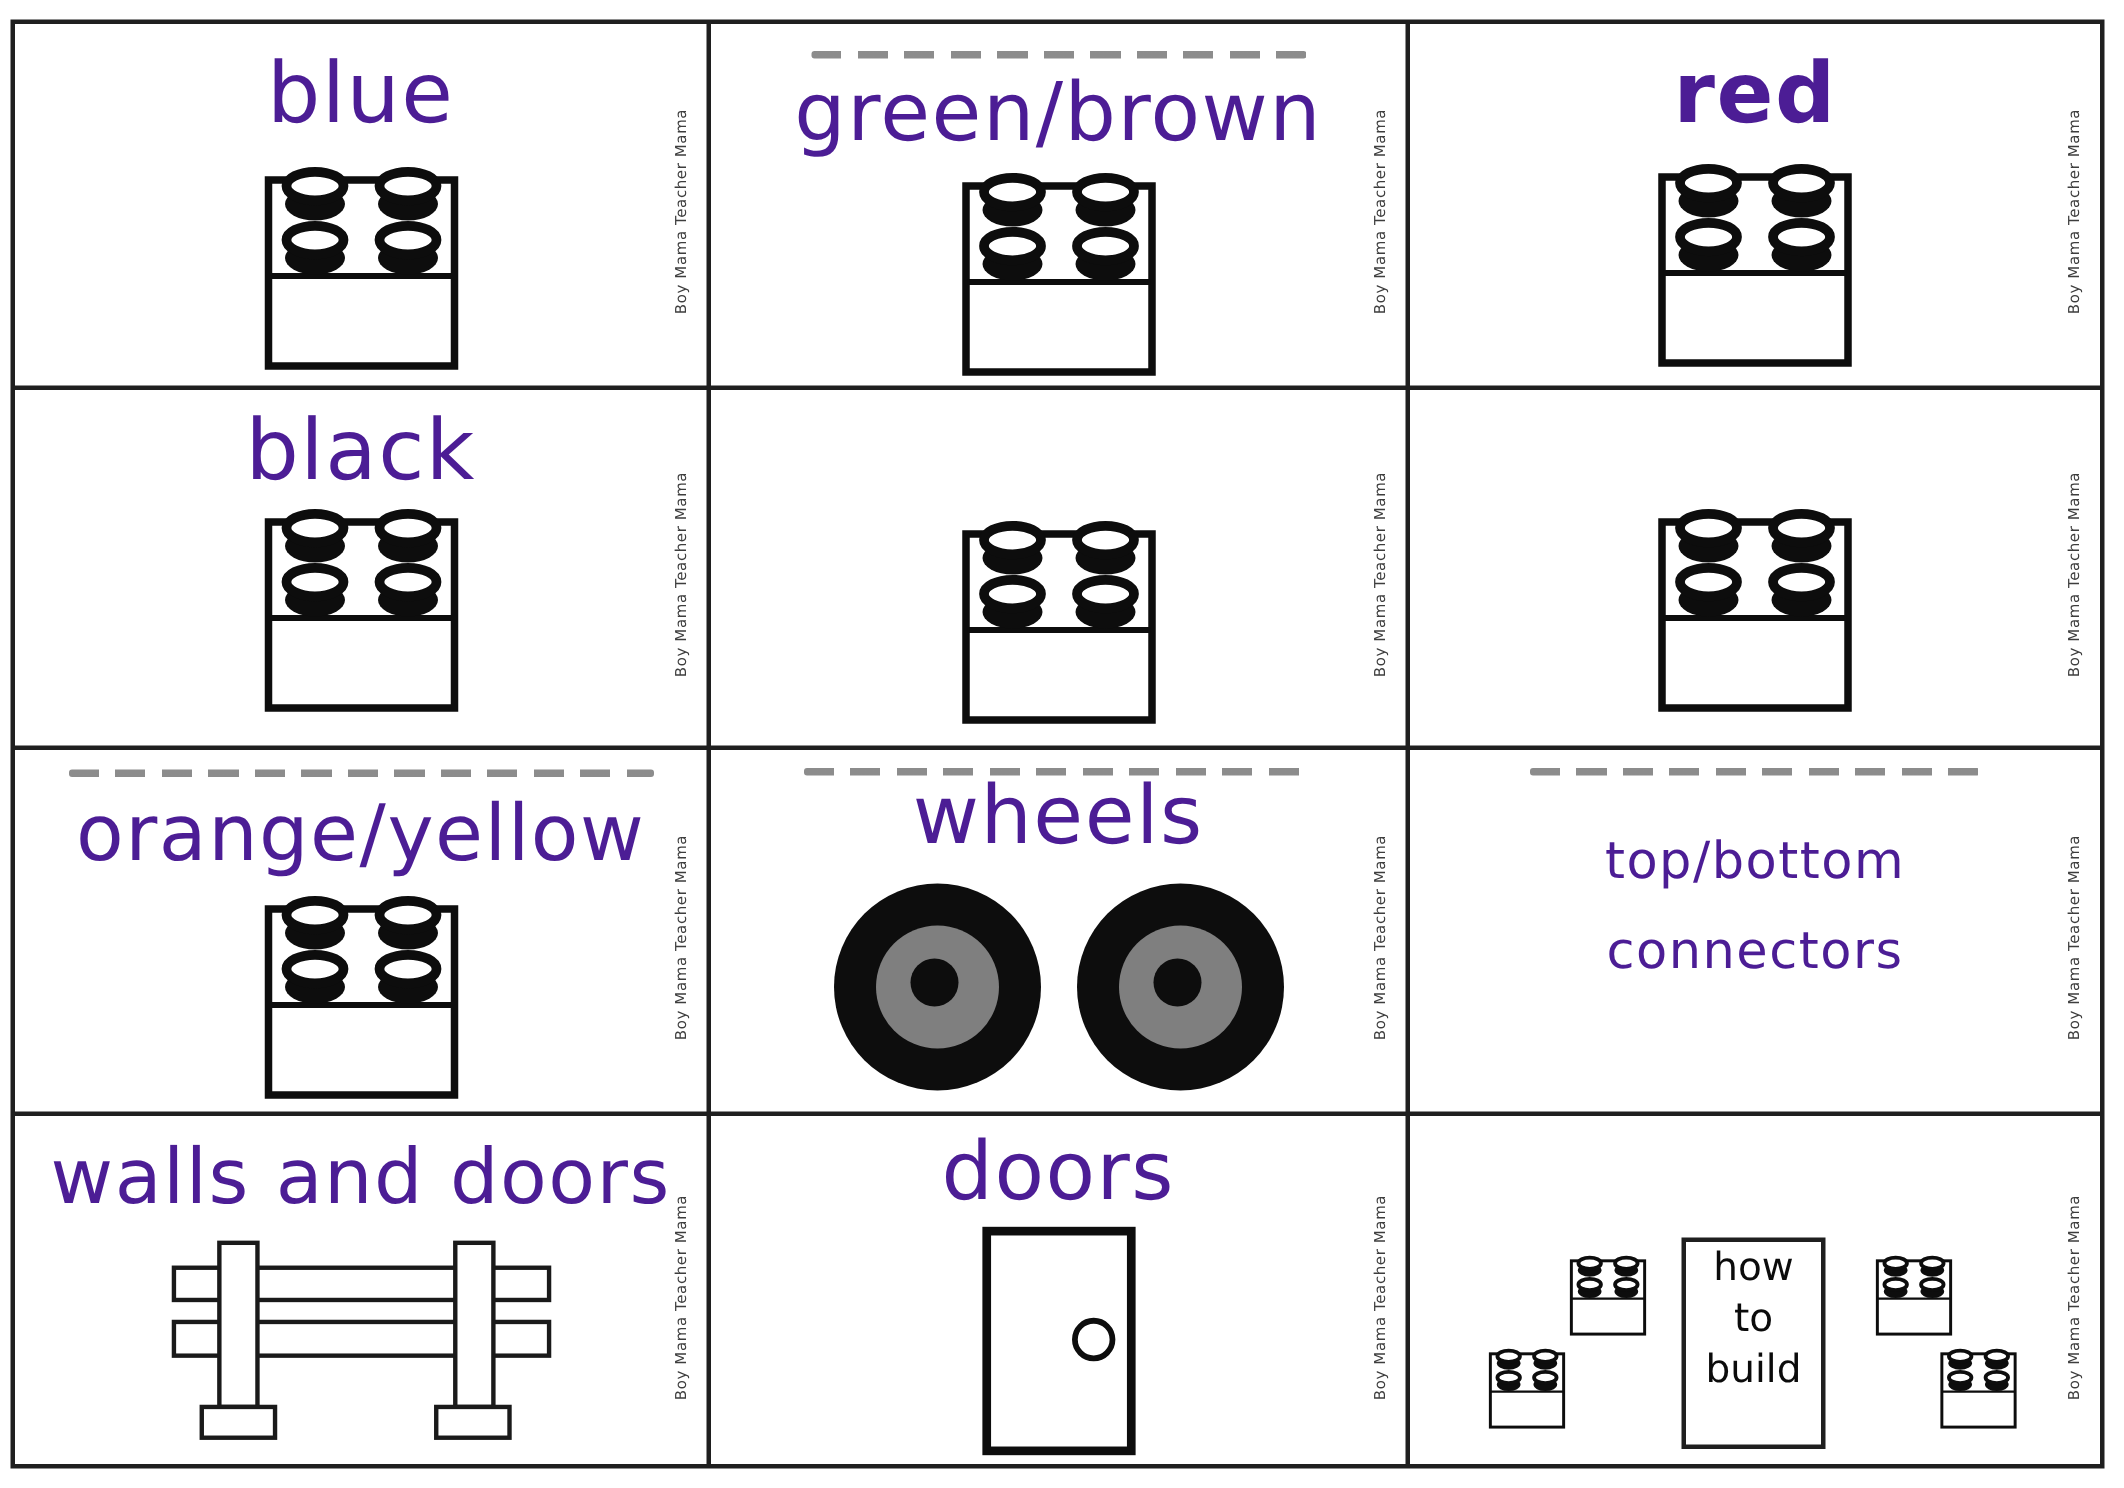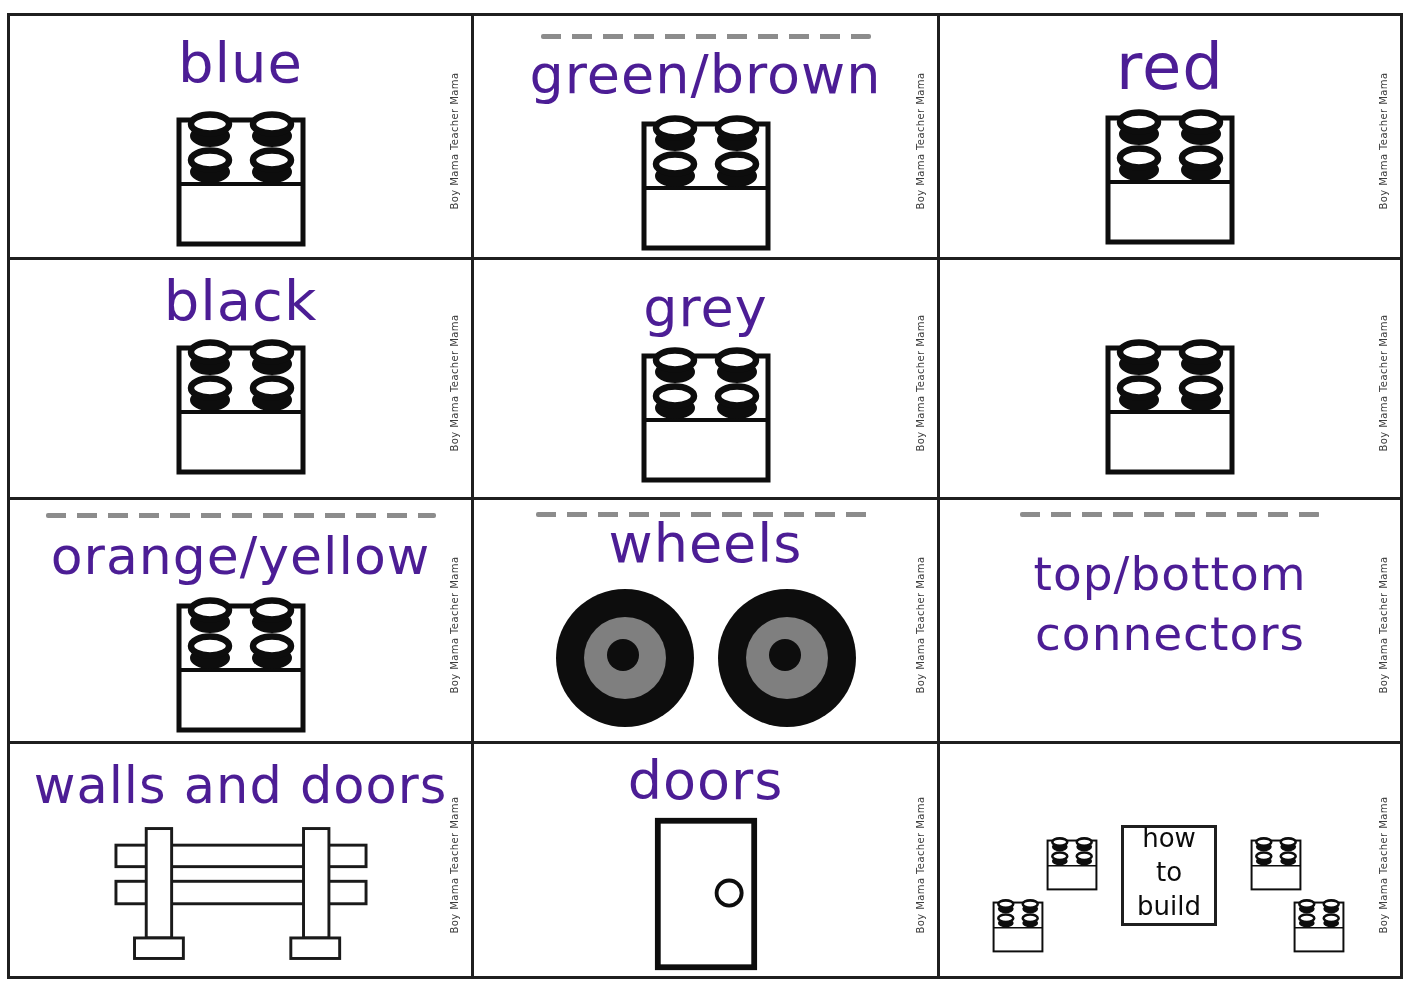--- a/index.html
+++ b/index.html
@@ -39,53 +39,53 @@
     position:absolute;left:50%;transform:translateX(-50%);height:5px;opacity:.55;border-radius:2px;
     background:repeating-linear-gradient(90deg,#2e2e2e 0 20px,transparent 20px 31px);
   }
 
   
   .c-blue .label{top:14px;font-size:56px;}
   .c-blue .brick-lg{top:90px;}
   .c-greenbrown .label{top:27px;}
   .c-greenbrown .brick-lg{top:94px;}
   .c-greenbrown .artifact{top:18px;width:330px;}
-  .c-red .label{top:14px;font-size:64px;}
+  .c-red .label{top:14px;font-size:56px;font-weight:bold;}
   .c-red .brick-lg{top:88px;}
 
   .c-black .label{top:8px;font-size:56px;}
   .c-black .brick-lg{top:74px;}
   .c-grey .label{top:16px;}
   .c-grey .brick-lg{top:82px;}
   .c-white .label{top:8px;}
   .c-white .brick-lg{top:74px;}
 
   .c-orangeyellow .label{top:26px;font-size:52px;}
   .c-orangeyellow .brick-lg{top:92px;}
   .c-orangeyellow .artifact{top:13px;width:390px;}
   .c-wheels .label{top:12px;}
   .c-wheels .wheels-wrap{position:absolute;left:50%;transform:translateX(-50%);top:88px;width:302px;height:140px;}
   .c-wheels .wheel{position:absolute;top:0;width:140px;height:140px;}
   .c-wheels .wheel.w1{left:0;}
   .c-wheels .wheel.w2{right:0;}
   .c-wheels .artifact{top:12px;width:340px;}
   .c-connectors .label{
-    top:44px;font-size:47px;white-space:normal;line-height:60px;letter-spacing:1px;
+    top:44px;font-size:34px;white-space:normal;line-height:60px;letter-spacing:1px;
     left:50%;transform:translateX(-50%);width:310px;
   }
   .c-connectors .artifact{top:12px;width:300px;}
 
   .c-walls .label{top:12px;font-size:51px;}
   .c-walls .fence{top:80px;width:254px;height:140px;}
   .c-doors .label{top:5px;}
   .c-doors .door{top:70px;width:106px;height:160px;}
   .c-instructions .label{top:5px;font-size:50px;}
   .c-instructions .paper{
-    position:absolute;left:181px;top:81px;width:96px;height:101px;box-sizing:border-box;
-    border:3px solid #1f1f1f;background:#fff;display:flex;align-items:flex-end;justify-content:center;
+    position:absolute;left:181px;top:81px;width:96px;height:141px;box-sizing:border-box;
+    border:3px solid #1f1f1f;background:#fff;display:flex;align-items:flex-start;justify-content:center;
   }
   .c-instructions .paper-text{
     font-size:26px;line-height:34px;text-align:center;width:70px;color:#0b0b0b;
   }
   .brick-sm{position:absolute;width:52px;height:56px;}
   .c-instructions .b1{left:106px;top:91px;}
   .c-instructions .b2{left:52px;top:153px;}
   .c-instructions .b3{left:310px;top:91px;}
   .c-instructions .b4{left:353px;top:153px;}
 
@@ -158,21 +158,20 @@
 
   <div class="card c-black">
     <div class="label">black</div>
     <svg class="img brick-lg" viewBox="0 0 132 142">
         <use href="#sym-brick"></use>
       </svg>
     <div class="attr">Boy Mama Teacher Mama</div>
   </div>
 
   <div class="card c-grey">
-    <div class="label">grey</div>
     <svg class="img brick-lg" viewBox="0 0 132 142">
         <use href="#sym-brick"></use>
       </svg>
     <div class="attr">Boy Mama Teacher Mama</div>
   </div>
 
   <div class="card c-white">
     <svg class="img brick-lg" viewBox="0 0 132 142">
         <use href="#sym-brick"></use>
       </svg>

